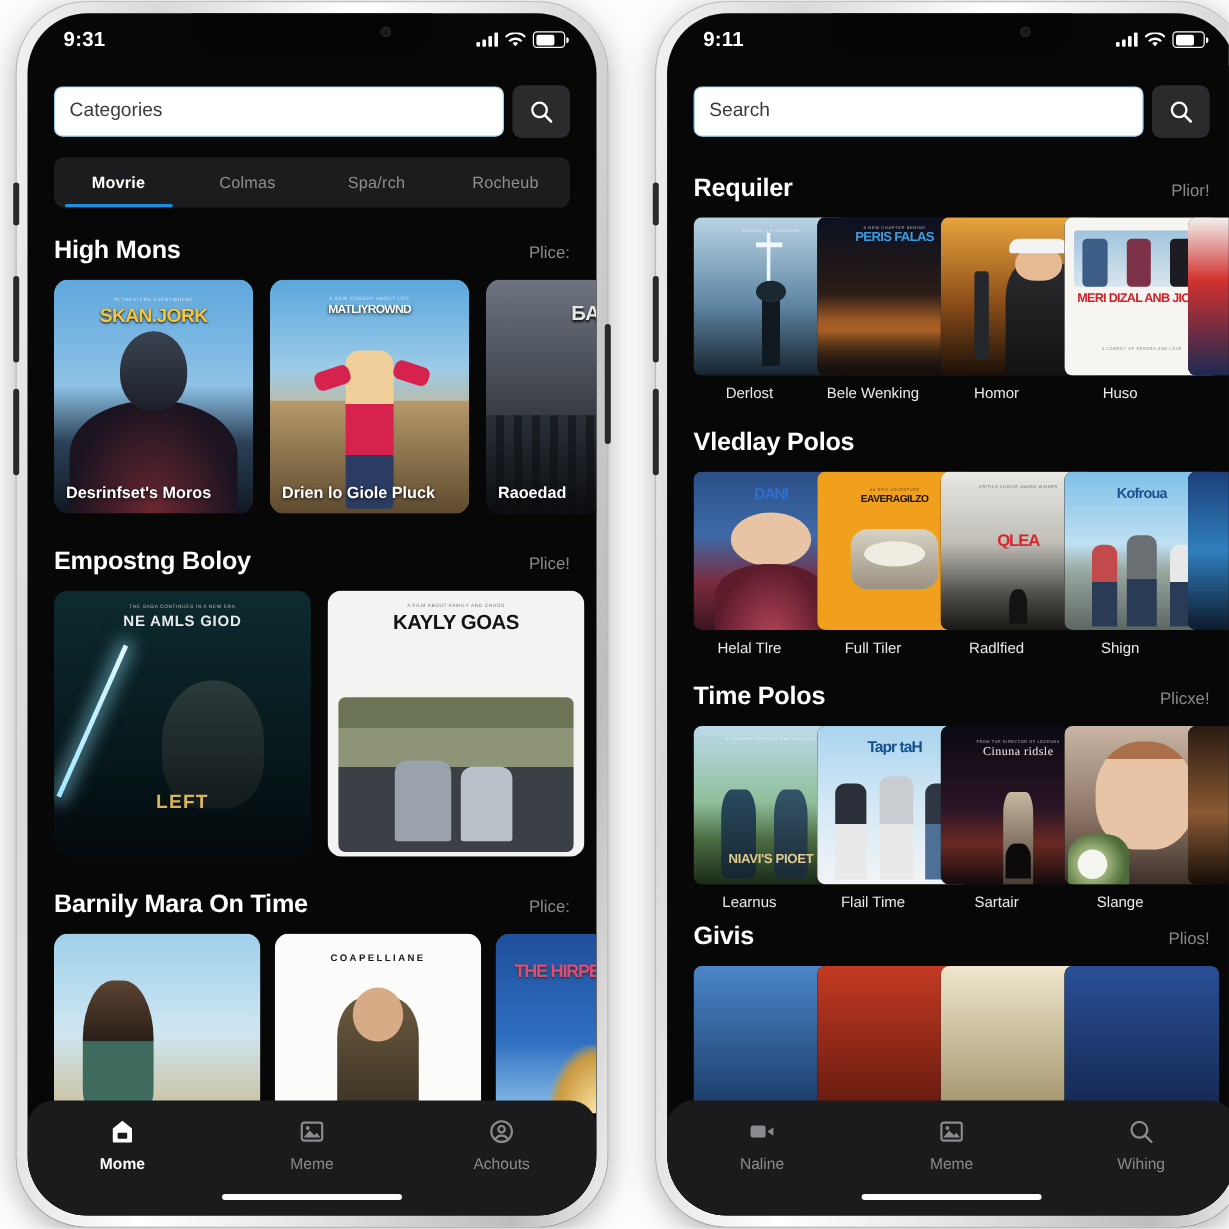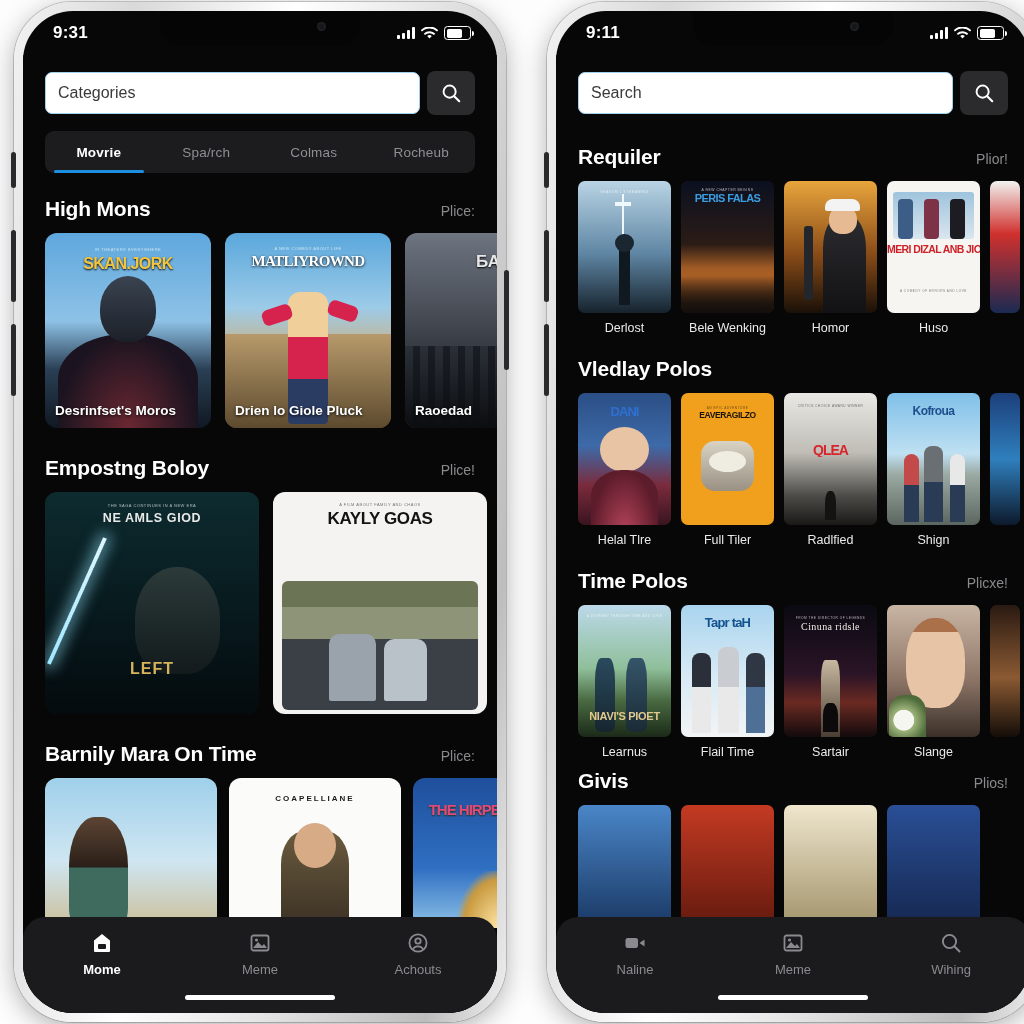--- a/index.html
+++ b/index.html
@@ -116,21 +116,21 @@
   .tallcard{
     flex:0 0 auto;width:166px;height:222px;border-radius:12px;overflow:hidden;position:relative;background:#111;padding-left:48px;
   }
   .tallcard .cap{
     position:absolute;left:10px;right:6px;bottom:8px;color:#d8d8d8;font-size:11px;
     text-shadow:0 1px 3px rgba(0,0,0,.9);
   }
 
   
   .cell{flex:0 0 auto;width:93px;}
-  .cell .poster{width:93px;height:132px;border-radius:7px;overflow:hidden;position:relative;background:#151515;}
+  .cell .poster{width:93px;height:132px;border-radius:7px;overflow:hidden;position:relative;background:#151515;padding-left:36px;}
   .cell .label{margin-top:8px;text-align:center;color:#eaeaea;font-size:12.5px;}
 
   
   .art{position:absolute;inset:0;}
   .art .ttl{
     position:absolute;left:0;right:0;text-align:center;font-weight:800;line-height:1;
     overflow:hidden;white-space:nowrap;
   }
   .art .sub{position:absolute;left:0;right:0;text-align:center;font-size:4px;color:rgba(255,255,255,.65);letter-spacing:.5px;}
 
@@ -193,22 +193,22 @@
           <div class="searchbtn">
             <svg viewBox="0 0 24 24">
               <circle cx="10.5" cy="10.5" r="6.6" fill="none" stroke="#fff" stroke-width="2.1"></circle>
               <line x1="15.5" y1="15.5" x2="21" y2="21" stroke="#fff" stroke-width="2.3" stroke-linecap="round"></line>
             </svg>
           </div>
         </div>
 
         <div class="tabs">
           <div class="tab active">Movrie</div>
+          <div class="tab">Colmas</div>
           <div class="tab">Spa/rch</div>
-          <div class="tab">Colmas</div>
           <div class="tab">Rocheub</div>
         </div>
 
         <div class="sechead" style="margin-top:24px;">
           <div class="sectitle">High Mons</div>
           <div class="secmore">Plice:</div>
         </div>
         <div class="rail" style="margin-top:12px;">
           <div class="bigcard">
             <div class="art" style="background:linear-gradient(#5ea7dd,#8ec2e6 45%,#2a3f55 70%,#101822);">
@@ -219,21 +219,21 @@
             </div>
             <div class="cap">Desrinfset's Moros</div>
           </div>
 
           <div class="bigcard">
             <div class="art" style="background:linear-gradient(#5aa7dc,#9ccbe8 38%,#cbb184 62%,#6b5738);">
               <div style="position:absolute;left:0;right:0;bottom:0;height:48%;background:linear-gradient(#b79a6b,#5d4a2e);"></div>
               <div style="position:absolute;left:38%;width:24%;top:30%;bottom:2%;background:linear-gradient(#f1cf9a 0 34%,#d6234e 34% 66%,#2b3c63 66%);border-radius:12px 12px 4px 4px;"></div>
               <div style="position:absolute;left:22%;width:18%;top:38%;height:8%;background:#d6234e;border-radius:6px;transform:rotate(-18deg);"></div>
               <div style="position:absolute;right:20%;width:18%;top:36%;height:8%;background:#d6234e;border-radius:6px;transform:rotate(18deg);"></div>
-              <div class="ttl" style="top:11%;font-size:15px;color:#fff;text-shadow:0 1px 3px #000;letter-spacing:-.6px;font-family:Liberation Serif, serif;">MATLIYROWND</div>
+              <div class="ttl" style="top:11%;font-size:10px;color:#fff;text-shadow:0 1px 3px #000;letter-spacing:-.6px;">MATLIYROWND</div>
               <div class="sub" style="top:6.5%;">A NEW COMEDY ABOUT LIFE</div>
             </div>
             <div class="cap">Drien lo Giole Pluck</div>
           </div>
 
           <div class="bigcard">
             <div class="art" style="background:linear-gradient(#6e7480,#3a3f47 55%,#15171b);">
               <div style="position:absolute;left:0;right:0;bottom:0;height:42%;background:linear-gradient(transparent,#0b0d10),repeating-linear-gradient(90deg,#2b3038 0 8px,#1a1e24 8px 15px);"></div>
               <div class="ttl" style="top:10%;font-size:17px;color:#e8e8e8;text-shadow:0 1px 2px #000;">БА</div>
             </div>

